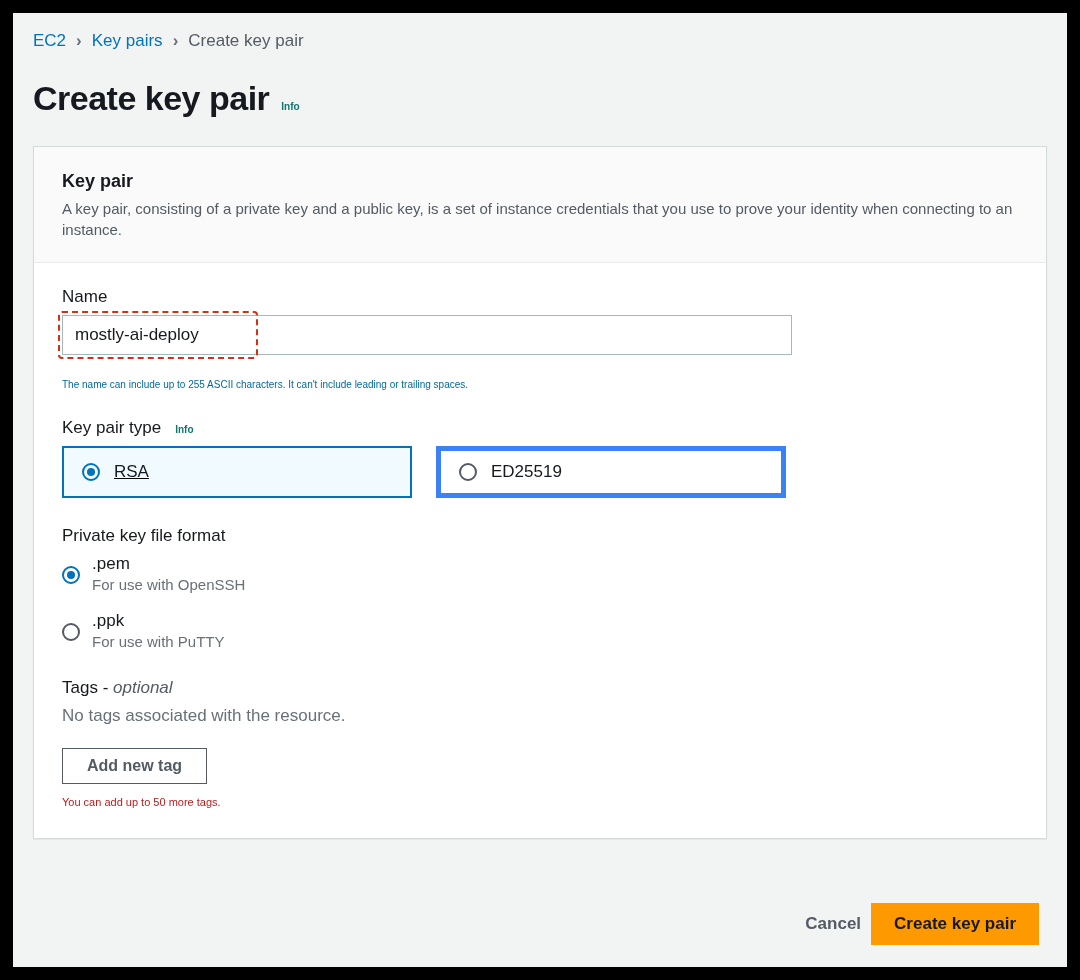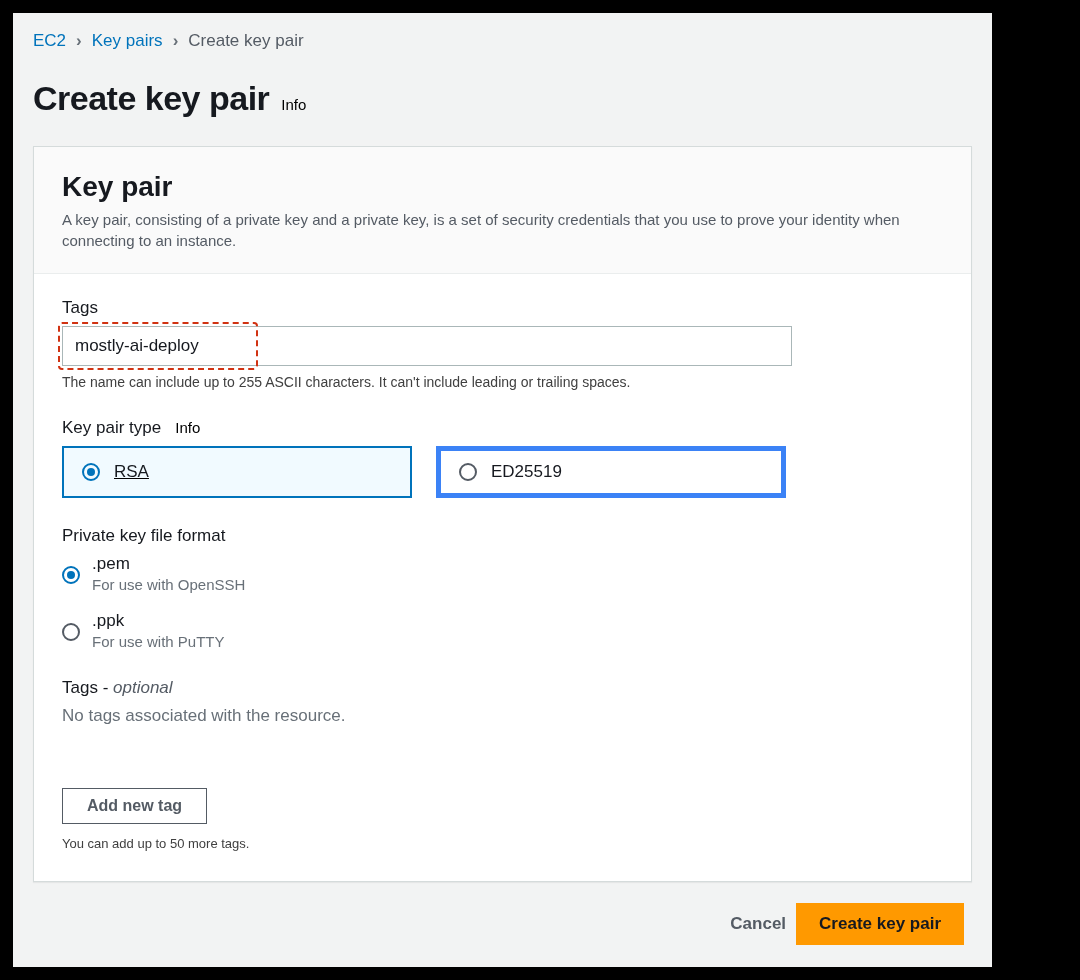--- a/index.html
+++ b/index.html
@@ -6,21 +6,21 @@
   body {
     font-family: "Amazon Ember", "Helvetica Neue", Arial, sans-serif;
     background: #000;
     width: 1080px;
     height: 980px;
     overflow: hidden;
   }
   .frame {
     background: #f2f3f3;
     margin: 13px;
-    width: 979px;
+    width: 1054px;
     height: 954px;
     padding: 18px 20px 18px 20px;
     position: relative;
   }
   
   .breadcrumb {
     display: flex;
     align-items: center;
     gap: 10px;
     font-size: 17px;
@@ -30,40 +30,40 @@
   .breadcrumb .chev { color: #687078; font-weight: 700; }
   .breadcrumb .current { color: #545b64; }
   
   .page-heading {
     display: flex;
     align-items: baseline;
     gap: 12px;
     margin-top: 28px;
   }
   .page-heading h1 { font-size: 34px; font-weight: 700; color: #16191f; letter-spacing: -0.5px; }
-  .info-link { color: #000000; font-size: 15px; font-weight: 400; cursor: pointer; }
+  .info-link { color: #0f766e; font-size: 10px; font-weight: 700; cursor: pointer; }
   
   .panel {
     background: #fff;
     border: 1px solid #d5dbdb;
     margin-top: 28px;
     box-shadow: 0 1px 1px rgba(0,0,0,0.05);
   }
   .panel-header {
     background: #fafafa;
     border-bottom: 1px solid #eaeded;
     padding: 24px 28px 22px 28px;
   }
-  .panel-header h2 { font-size: 28px; font-weight: 700; color: #16191f; }
+  .panel-header h2 { font-size: 18px; font-weight: 700; color: #16191f; }
   .panel-header p { font-size: 15px; color: #545b64; margin-top: 6px; line-height: 1.4; }
   .panel-body { padding: 24px 28px 30px 28px; }
   
   .field { margin-bottom: 28px; }
   .field-label { font-size: 17px; color: #16191f; margin-bottom: 8px; display: flex; align-items: baseline; gap: 14px; }
-  .field-hint { font-size: 14px; color: #404040; margin-top: 8px; }
+  .field-hint { font-size: 10px; color: #0369a1; margin-top: 24px; }
   .text-input {
     width: 730px;
     height: 40px;
     border: 1px solid #aab7b8;
     font-size: 17px;
     padding: 0 12px;
     color: #16191f;
   }
   .highlight-box {
     position: relative;
@@ -119,23 +119,22 @@
   .tags-header { font-size: 17px; color: #16191f; margin-bottom: 8px; }
   .tags-header .optional { font-style: italic; color: #545b64; text-align: right; }
   .tags-none { font-size: 17px; color: #687078; margin-bottom: 22px; }
   .add-tag-btn {
     border: 1px solid #545b64;
     background: #fff;
     font-size: 16px; font-weight: 700;
     color: #545b64;
     padding: 8px 24px;
     cursor: pointer;
-    margin-top: 40px;
-  }
-  .tags-hint { font-size: 13px; color: #404040; margin-top: 12px; }
+  }
+  .tags-hint { font-size: 11px; color: #b91c1c; margin-top: 12px; }
   
   .footer {
     position: absolute;
     bottom: 22px; right: 28px;
     display: flex; 
   }
   .btn-cancel {
     background: transparent; border: none;
     font-size: 17px; font-weight: 700; color: #545b64;
     cursor: pointer; padding: 10px 10px;
@@ -160,26 +159,26 @@
   </div>
 
   <div class="page-heading">
     <h1>Create key pair</h1>
     <span class="info-link">Info</span>
   </div>
 
   <div class="panel">
     <div class="panel-header">
       <h2>Key pair</h2>
-      <p>A key pair, consisting of a private key and a private key, is a set of security credentials that you use to prove your identity when connecting to an instance.</p>
+      <p>A key pair, consisting of a private key and a public key, is a set of instance credentials that you use to prove your identity when connecting to an instance.</p>
     </div>
     <div class="panel-body">
 
       <div class="field">
-        <div class="field-label">Tags</div>
+        <div class="field-label">Name</div>
         <div class="highlight-box">
           <input class="text-input" type="text" value="mostly-ai-deploy" style="">
           <div class="highlight-dash"></div>
         </div>
         <div class="field-hint">The name can include up to 255 ASCII characters. It can't include leading or trailing spaces.</div>
       </div>
 
       <div class="field">
         <div class="field-label">
           <span>Key pair type</span>

